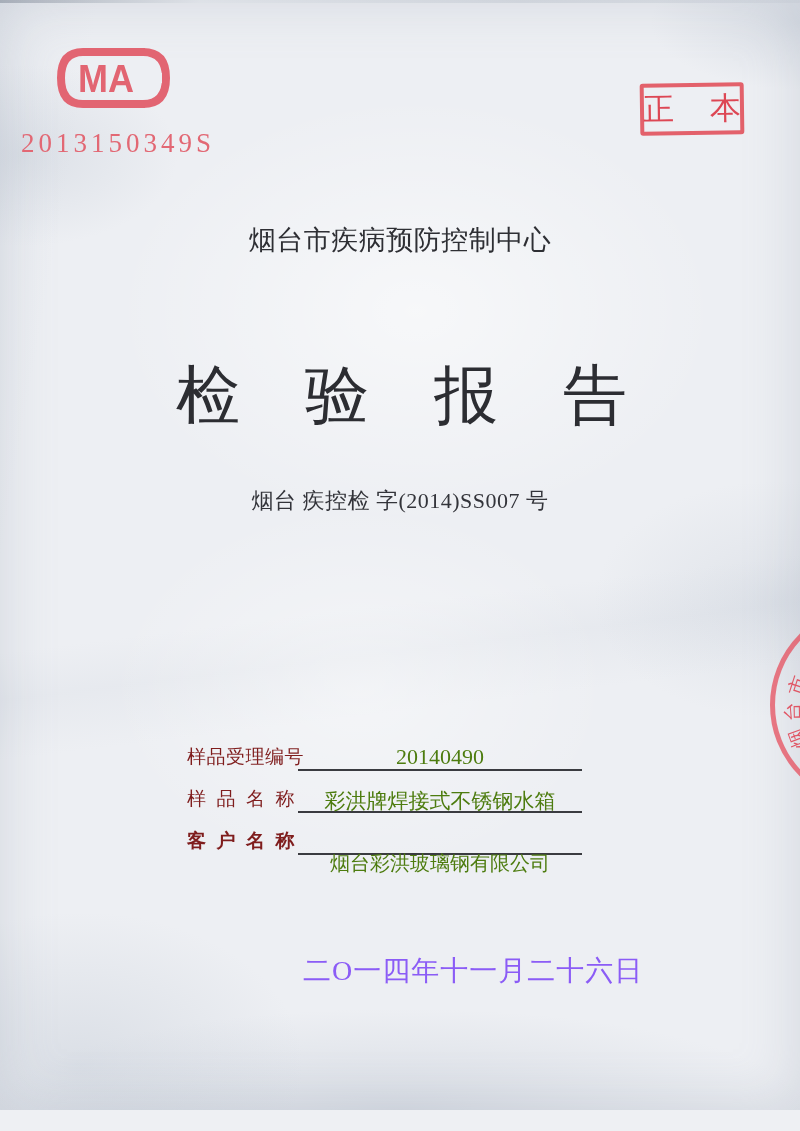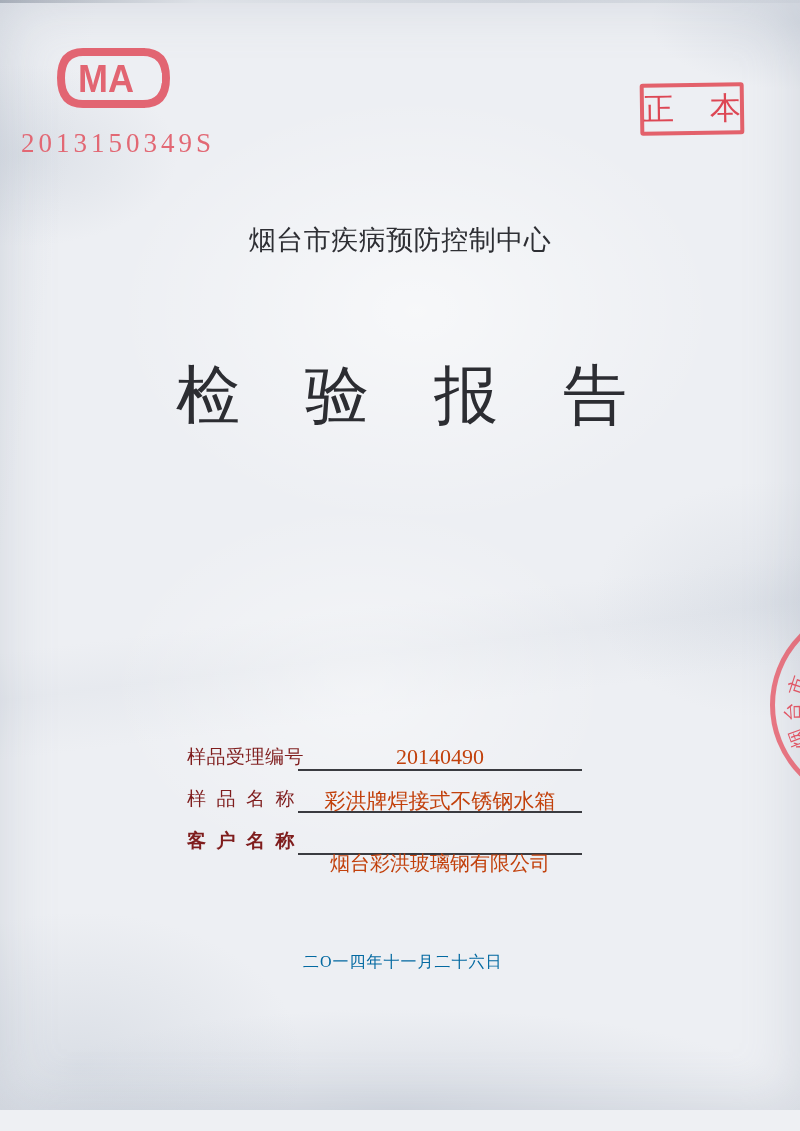--- a/index.html
+++ b/index.html
@@ -84,35 +84,35 @@
     font-size: 64px; line-height: 72px; letter-spacing: 65px;
     color: #2c2d32; white-space: nowrap; margin-left: 24px;
   }
   .report-no {
     position: absolute; left: 0; top: 486px; width: 800px;
     text-align: center; font-size: 22px; color: #33343a;
     letter-spacing: 0.5px;
   }
   .date-line {
     position: absolute; left: 303px; top: 952px;
-    font-size: 16px; letter-spacing: 1px; color: #0369a1; white-space: nowrap; text-align: center;
+    font-size: 28px; letter-spacing: 1px; color: #8b5cf6; white-space: nowrap; text-align: center;
   }
 
   
   .field-label {
     position: absolute; left: 187px;
     font-size: 19px; letter-spacing: 0.5px; color: #7f1d1d; white-space: nowrap;
   }
   .field-line {
     position: absolute; left: 298px; width: 284px; height: 2px;
     background: #3a3b40;
   }
   .field-value {
     position: absolute; left: 298px; width: 284px;
-    text-align: center; color: #c2410c; white-space: nowrap;
+    text-align: center; color: #4d7c0f; white-space: nowrap;
   }
   .row1 .field-label { top: 744px; }
   .row1 .field-line  { top: 769px; }
   .row1 .field-value { top: 744px; font-size: 22px; }
   .row2 .field-label { top: 786px; }
   .row2 .field-line  { top: 811px; }
   .row2 .field-value { top: 787px; font-size: 21px; }
   .row3 .field-label { top: 828px; font-weight: bold; }
   .row3 .field-line  { top: 853px; }
   .row3 .field-value { top: 850px; font-size: 20px; }
@@ -133,20 +133,21 @@
   <div class="serial">2013150349S</div>
 
   <div class="original-stamp">
     <span>正 本</span>
   </div>
 
   <div class="org-title">烟台市疾病预防控制中心</div>
 
   <div class="main-title">检验报告</div>
 
+  <div class="report-no">烟台 疾控检 字(2014)SS007 号</div>
 
   <div class="round-seal">
     <span class="seal-char c0">疾</span>
     <span class="seal-char c1">市</span>
     <span class="seal-char c2">台</span>
     <span class="seal-char c3">烟</span>
   </div>
 
   <div class="row1">
     <div class="field-label">样品受理编号</div>

